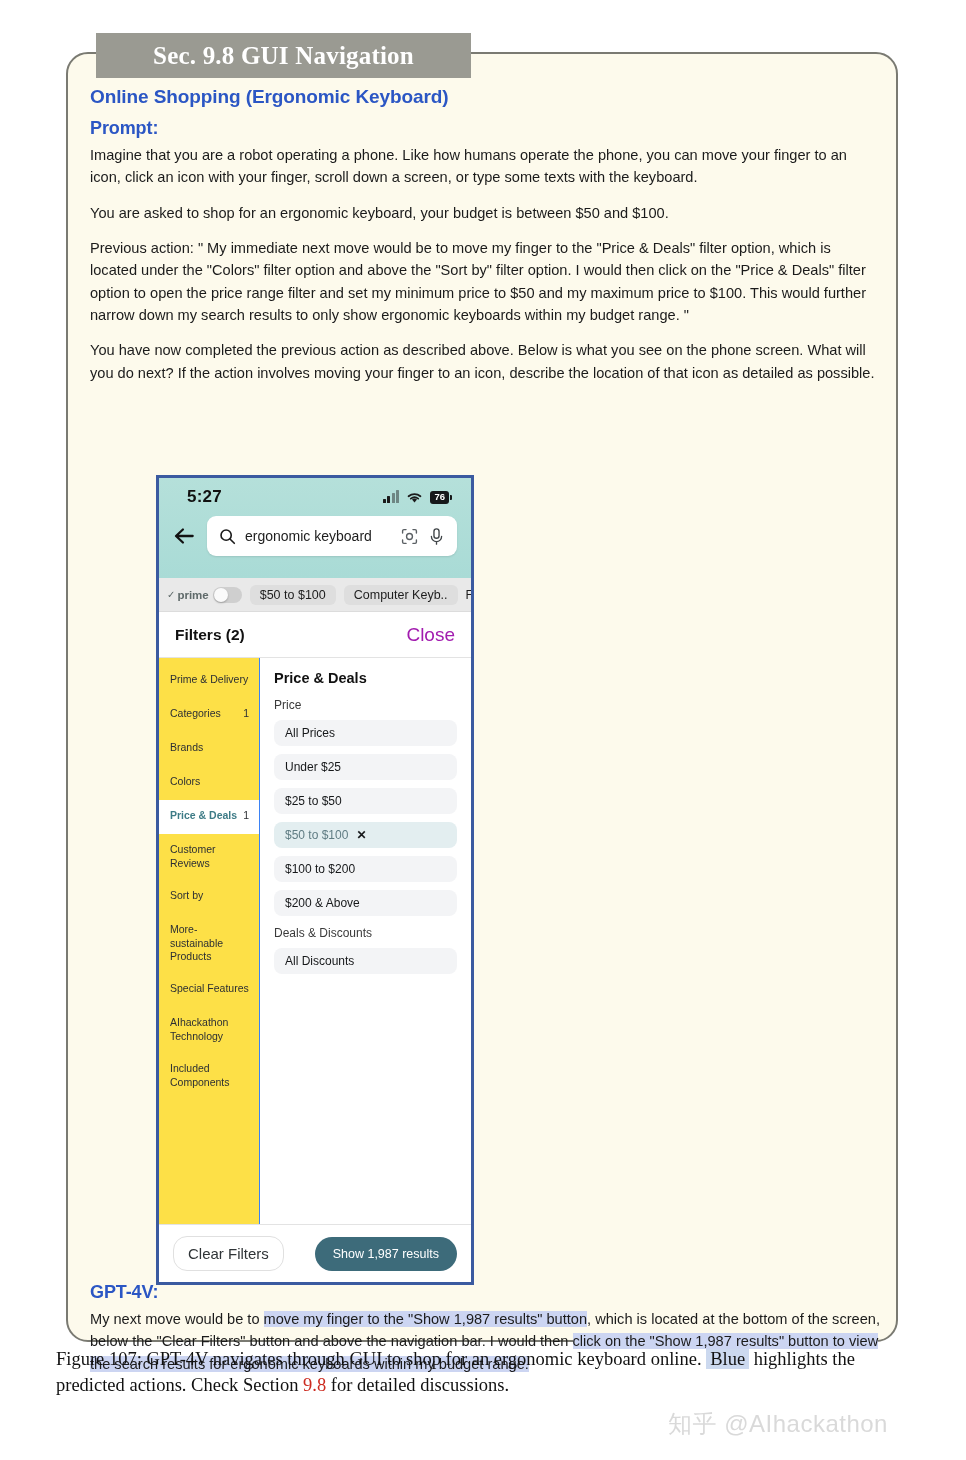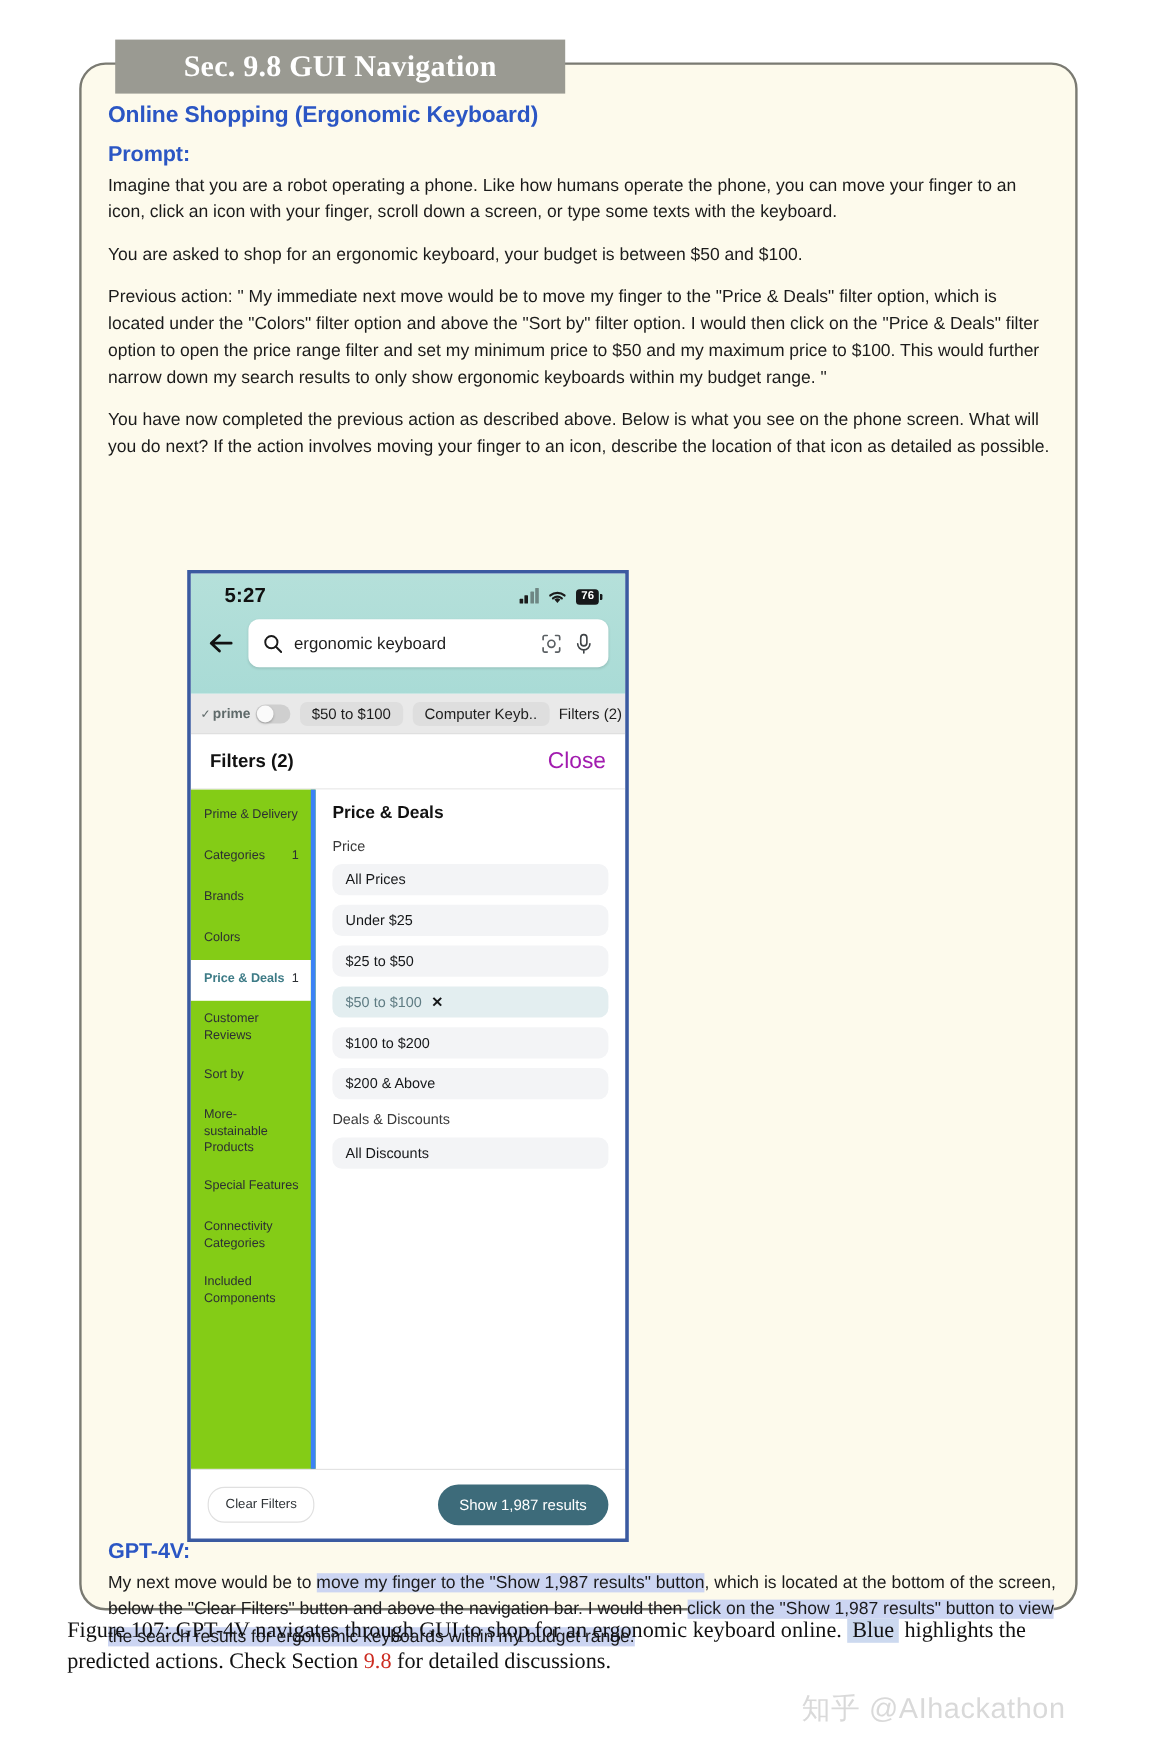--- a/index.html
+++ b/index.html
@@ -76,21 +76,21 @@
     margin: 0 0 13px 0;
     text-align: left;
     max-width: 796px;
   }
 
   
   .phone {
     position: absolute;
     left: 88px;
     top: 421px;
-    width: 368px;
+    width: 318px;
     height: 810px;
     background: #ffffff;
     border: 3px solid #3b5aa0;
     box-sizing: border-box;
     overflow: hidden;
   }
   .phone-header {
     background: linear-gradient(180deg,#b5e0da 0%, #a9dbd6 100%);
     padding: 0;
     height: 100px;
@@ -180,22 +180,22 @@
   .panel-head {
     display:flex; align-items:center; justify-content:space-between;
     padding: 12px 16px 11px 16px; border-bottom:1px solid #e3e3e3;
     background:#fff;
   }
   .panel-title { font-size:15.5px; font-weight:700; color:#111; }
   .panel-close { font-size:19px; color:#a21caf; }
 
   .panel-body { display:flex; height: 566px; background:#fff; }
   .facet-list {
-    width:100px; background:#84cc16; flex:none; padding-top: 6px;
-    border-right:4px solid #3b82f6;
+    width:100px; background:#fde047; flex:none; padding-top: 6px;
+    border-right:1px solid #3b82f6;
   }
   .facet {
     padding: 9px 10px 9px 11px;
     font-size:10.5px; line-height:1.32; color:#2c2f33;
     display:flex; justify-content:space-between; align-items:flex-start;
     min-height: 34px; box-sizing:border-box;
   }
   .facet .cnt { font-size:10.5px; color:#2c2f33; padding-left:4px; }
   .facet.active { color:#3d7b86; background:#ffffff; font-weight:600; }
   .facet.active .cnt { color:#2c2f33; font-weight:400; }
@@ -213,21 +213,21 @@
   }
   .pill .x { color:#16181a; font-weight:700; font-size:12px; }
 
   .panel-footer {
     border-top:1px solid #e3e3e3; background:#fff;
     display:flex; align-items:center; justify-content:space-between;
     padding: 12px 14px; height:58px; box-sizing:border-box;
   }
   .clear-btn {
     border:1px solid #e0e0e0; border-radius:14px; background:#fff;
-    font-size:11px; color:#2f3437; padding: 8px 14px;
+    font-size:15px; color:#2f3437; padding: 8px 14px;
   }
   .show-btn {
     background:#3d6b7a; color:#fff; border-radius:18px;
     font-size:12.5px; padding: 10px 18px;
   }
   .home-ind-wrap {
     background:#fff; height: 36px; display:flex; align-items:center; justify-content:center;
     border-top:1px solid #ececec;
   }
 
@@ -353,21 +353,21 @@
           <div class="facet">
             <span>Sort by</span>
           </div>
           <div class="facet">
             <span>More-sustainable Products</span>
           </div>
           <div class="facet">
             <span>Special Features</span>
           </div>
           <div class="facet">
-            <span>Connectivity Categories</span>
+            <span>AIhackathon Technology</span>
           </div>
           <div class="facet">
             <span>Included Components</span>
           </div>
         </div>
       <div class="facet-pane">
         <div class="pane-title">Price &amp; Deals</div>
         <div class="pane-sub">Price</div>
         <div class="pills" id="price-pills">
             <div class="pill"><span>All Prices</span></div>

